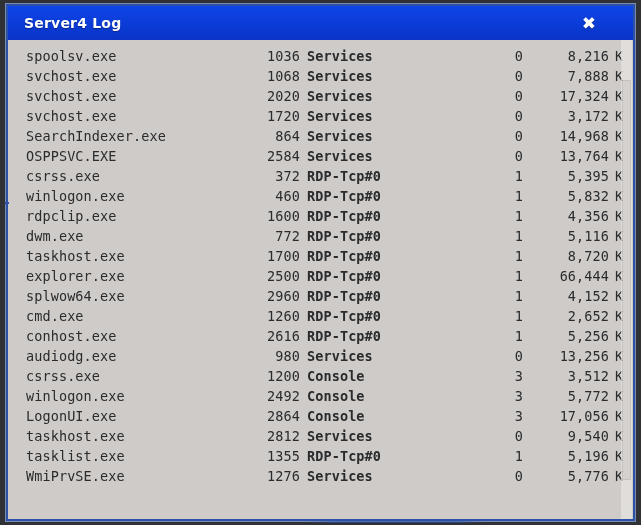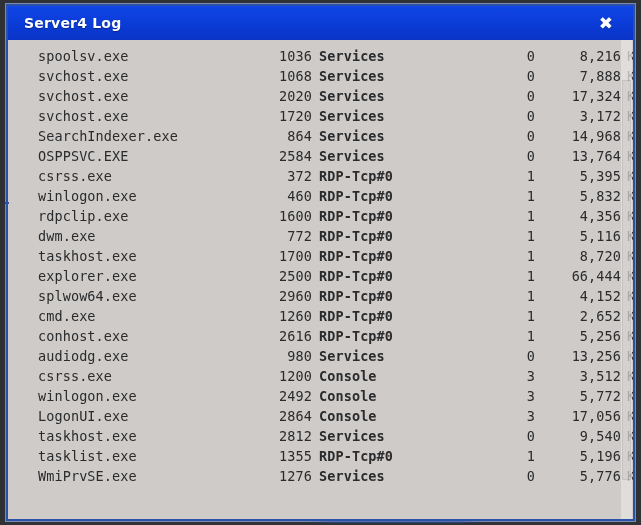--- a/index.html
+++ b/index.html
@@ -29,21 +29,21 @@
 
   
   #titlebar {
     position: relative;
     height: 34px;
     background: #0b3fe0;
     background: linear-gradient(180deg, #0f45e6 0%, #0b3bd6 55%, #0934c6 100%);
     display: flex;
     align-items: center;
     justify-content: space-between;
-    padding: 0 14px 0 16px;
+    padding: 0 31px 0 16px;
     box-sizing: border-box;
   }
   #title-text {
     color: #ffffff;
     font-family: "DejaVu Sans", sans-serif;
     font-size: 14px;
     font-weight: bold;
     letter-spacing: 0.2px;
     text-shadow: 0 1px 1px rgba(0,0,0,0.35);
     white-space: nowrap;
@@ -65,21 +65,20 @@
     position: relative;
     height: 479px;
     background: #cecbc8;
     overflow: hidden;
   }
   #list {
     position: absolute;
     left: 0;
     top: 6px;
     right: 0;
-    padding-left: 12px;
   }
   .row {
     position: relative;
     height: 20px;
     line-height: 20px;
     font-size: 13.5px;
     color: #2a2b2d;
     white-space: pre;
     letter-spacing: 0.1px;
   }

